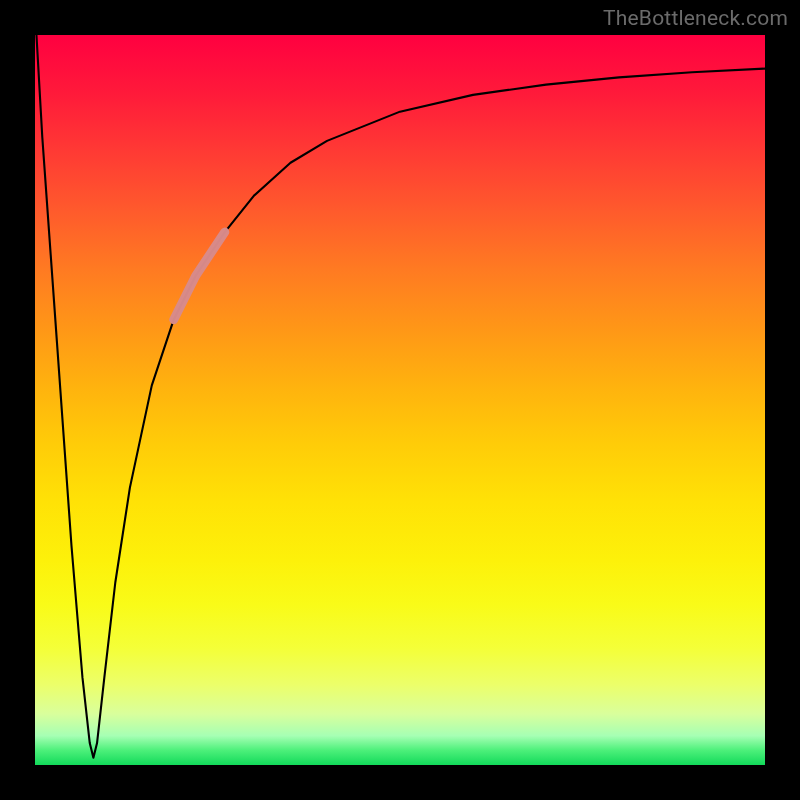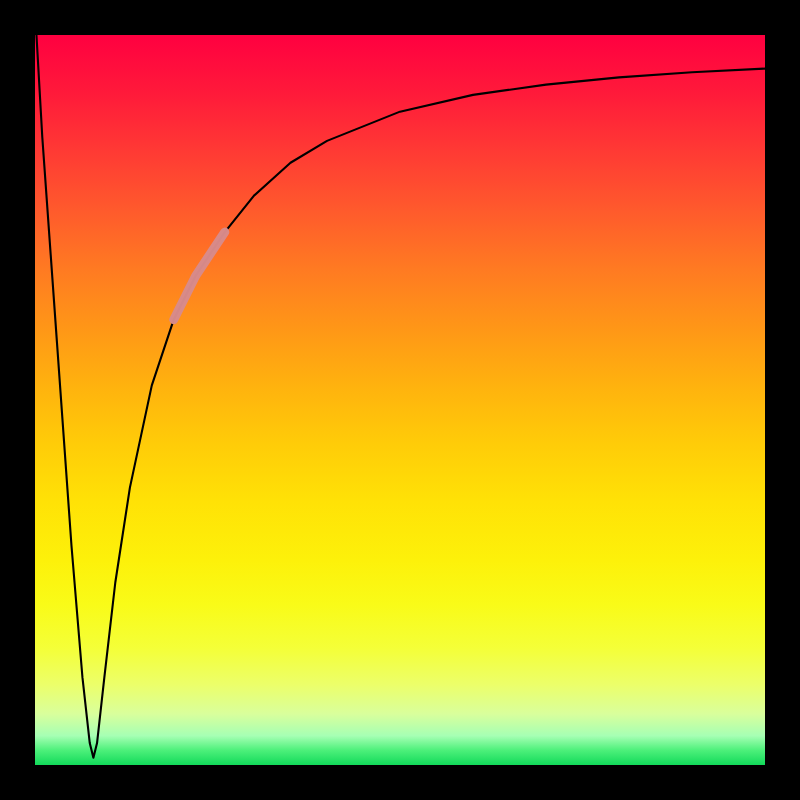--- a/index.html
+++ b/index.html
@@ -88,14 +88,15 @@
 
 <div class="frame">
 
   <div class="plot-area">
     <svg class="curve" viewBox="0 0 730 730" preserveAspectRatio="none">
       <path class="main" d="M1.46 0.00 L7.30 102.20 L21.90 306.60 L36.50 511.00 L47.45 642.40 L54.75 708.10 L58.40 722.70 L62.05 708.10 L69.35 642.40 L80.30 547.50 L94.90 452.60 L116.80 350.40 L138.70 284.70 L160.60 240.90 L175.20 219.00 L189.80 197.10 L219.00 160.60 L255.50 127.75 L292.00 105.85 L365.00 76.65 L438.00 59.86 L511.00 49.64 L584.00 42.34 L657.00 37.23 L730.00 33.58"></path>
       <path class="highlight" d="M138.70 284.70 L160.60 240.90 L175.20 219.00 L189.80 197.10"></path>
     </svg>
   </div>
 
+  <div class="watermark">TheBottleneck.com</div>
 
 </div>
 
 </body></html>

